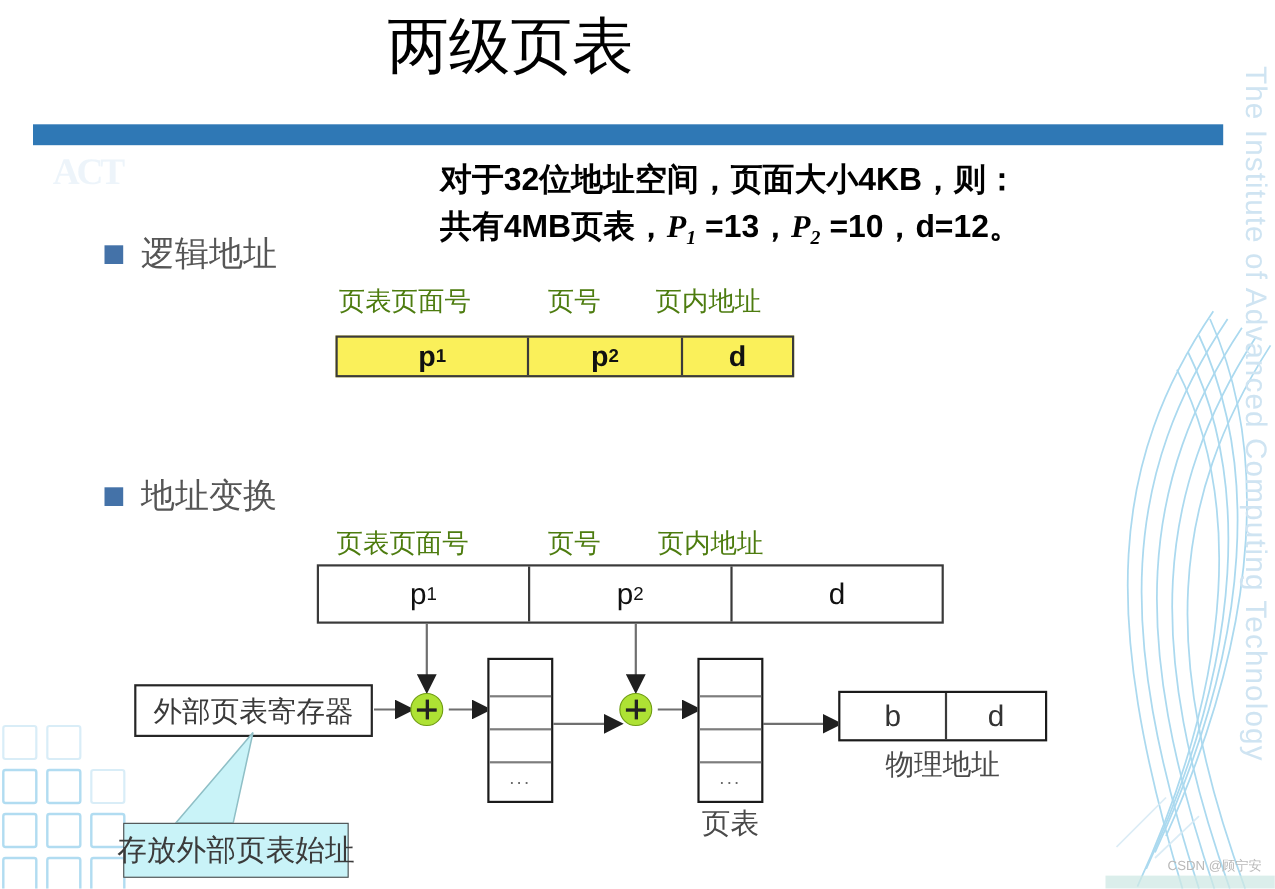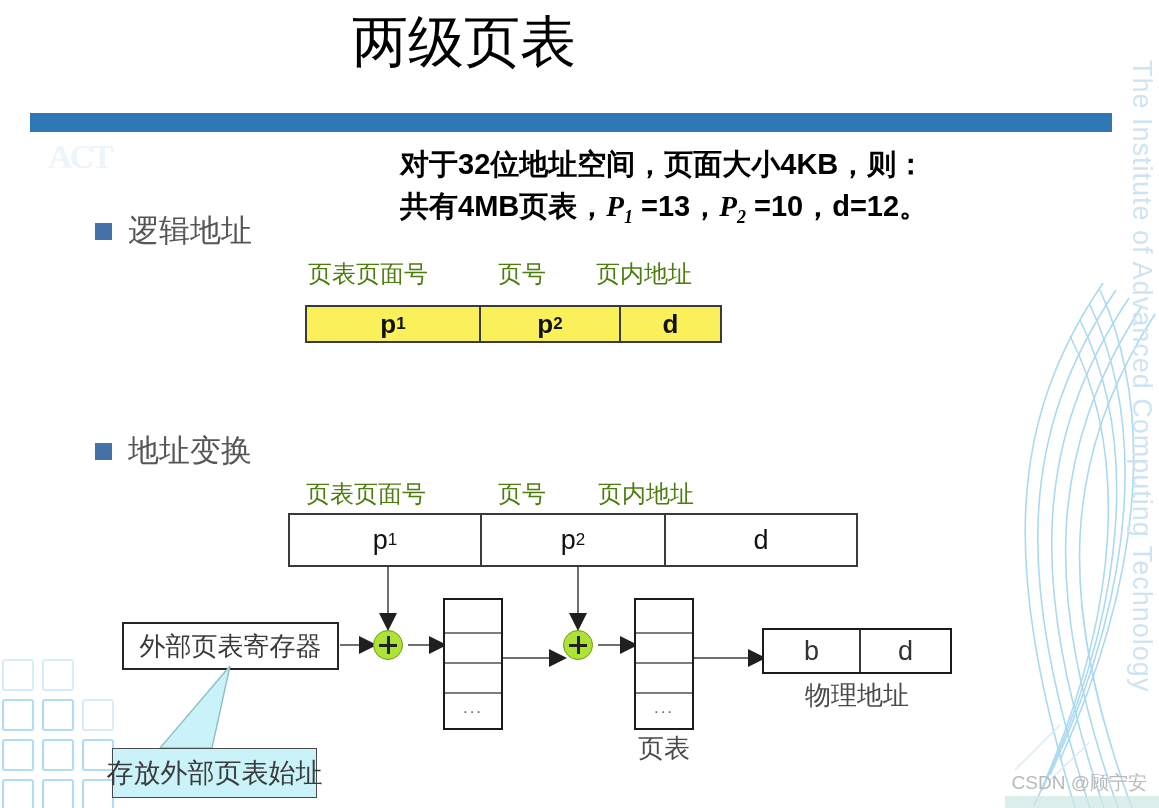--- a/index.html
+++ b/index.html
@@ -249,21 +249,21 @@
     font-size: 27px;
     color: #3b3b3b;
     white-space: nowrap;
   }
 
   
   .csdn {
     position: absolute;
     right: 12px;
     bottom: 12px;
-    font-size: 19px;
+    font-size: 12px;
     color: #b9b9b9;
     white-space: nowrap;
     font-family: "Liberation Sans", "DejaVu Sans", sans-serif;
   }
 </style>
 </head>
 <body>
 
 <div id="slide">
 

